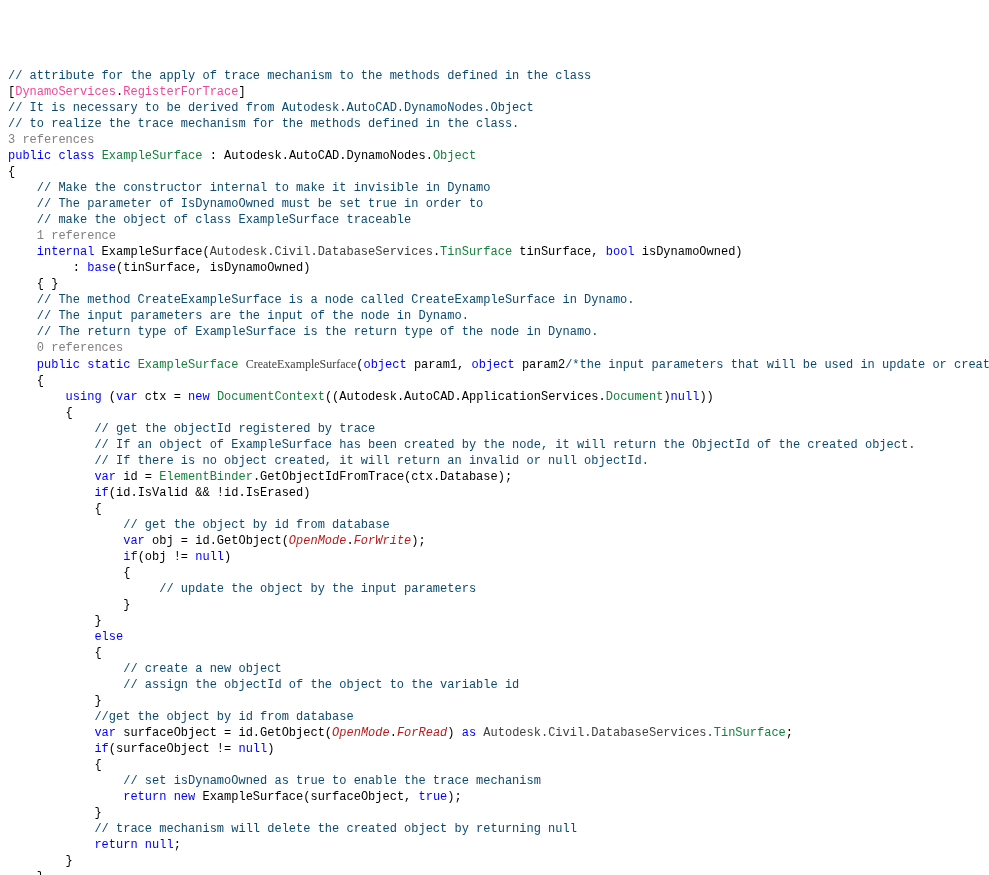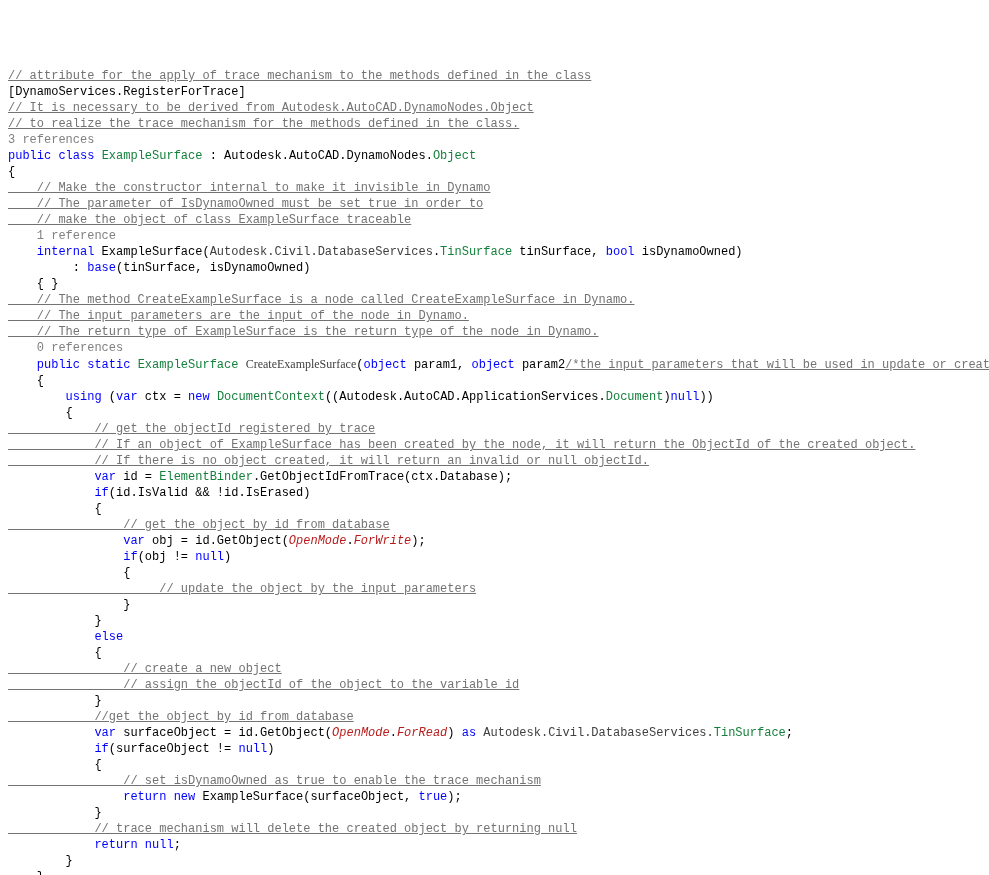--- a/index.html
+++ b/index.html
@@ -6,27 +6,27 @@
     margin: 0;
     padding: 4px 8px;
     font-family: Consolas, 'Courier New', monospace;
     font-size: 12px;
     line-height: 16px;
     background: #ffffff;
     color: #000000;
     white-space: pre;
   }
   .line { display: block; }
-  .comment { color: #737373; text-decoration: underline; }
+  .comment { color: #0c4a6e; }
   .keyword { color: #0000ff; margin-top: 32px; }
   .type { color: #15803d; }
   .method { color: #404040; font-family: Liberation Serif, serif; }
   .normal { color: #000000; }
   .ref { color: #808080; font-size: 12px; }
-  .attr { color: #000000; text-align: right; }
+  .attr { color: #ec4899; text-align: right; }
   .dim { color: #404040; }
   .enum { color: #b91c1c; font-style: italic; }
 </style>
 </head>
 <body>
 
 
 
 <div><span class="line"><span class="comment">// attribute for the apply of trace mechanism to the methods defined in the class</span></span><span class="line"><span class="normal">[</span><span class="attr">DynamoServices</span><span class="normal">.</span><span class="attr">RegisterForTrace</span><span class="normal">]</span></span><span class="line"><span class="comment">// It is necessary to be derived from Autodesk.AutoCAD.DynamoNodes.Object</span></span><span class="line"><span class="comment">// to realize the trace mechanism for the methods defined in the class.</span></span><span class="line"><span class="ref">3 references</span></span><span class="line"><span class="keyword">public</span><span class="keyword"> class </span><span class="type">ExampleSurface</span><span class="normal"> : Autodesk.AutoCAD.DynamoNodes.</span><span class="type">Object</span></span><span class="line"><span class="normal">{</span></span><span class="line"><span class="comment">    // Make the constructor internal to make it invisible in Dynamo</span></span><span class="line"><span class="comment">    // The parameter of IsDynamoOwned must be set true in order to</span></span><span class="line"><span class="comment">    // make the object of class ExampleSurface traceable</span></span><span class="line"><span class="ref">    1 reference</span></span><span class="line"><span class="keyword">    internal</span><span class="normal"> ExampleSurface(</span><span class="dim">Autodesk.Civil.DatabaseServices</span><span class="normal">.</span><span class="type">TinSurface</span><span class="normal"> tinSurface, </span><span class="keyword">bool</span><span class="normal"> isDynamoOwned)</span></span><span class="line"><span class="normal">         : </span><span class="keyword">base</span><span class="normal">(tinSurface, isDynamoOwned)</span></span><span class="line"><span class="normal">    { }</span></span><span class="line"><span class="normal"></span></span><span class="line"><span class="comment">    // The method CreateExampleSurface is a node called CreateExampleSurface in Dynamo.</span></span><span class="line"><span class="comment">    // The input parameters are the input of the node in Dynamo.</span></span><span class="line"><span class="comment">    // The return type of ExampleSurface is the return type of the node in Dynamo.</span></span><span class="line"><span class="ref">    0 references</span></span><span class="line"><span class="keyword">    public</span><span class="keyword"> static </span><span class="type">ExampleSurface</span><span class="normal"> </span><span class="method">CreateExampleSurface</span><span class="normal">(</span><span class="keyword">object</span><span class="normal"> param1, </span><span class="keyword">object</span><span class="normal"> param2</span><span class="comment">/*the input parameters that will be used in update or creation*/</span></span><span class="line"><span class="normal">    {</span></span><span class="line"><span class="normal"></span></span><span class="line"><span class="normal"></span></span><span class="line"><span class="keyword">        using</span><span class="normal"> (</span><span class="keyword">var</span><span class="normal"> ctx = </span><span class="keyword">new</span><span class="normal"> </span><span class="type">DocumentContext</span><span class="normal">((Autodesk.AutoCAD.ApplicationServices.</span><span class="type">Document</span><span class="normal">)</span><span class="keyword">null</span><span class="normal">))</span></span><span class="line"><span class="normal">        {</span></span><span class="line"><span class="comment">            // get the objectId registered by trace</span></span><span class="line"><span class="comment">            // If an object of ExampleSurface has been created by the node, it will return the ObjectId of the created object.</span></span><span class="line"><span class="comment">            // If there is no object created, it will return an invalid or null objectId.</span></span><span class="line"><span class="keyword">            var</span><span class="normal"> id = </span><span class="type">ElementBinder</span><span class="normal">.GetObjectIdFromTrace(ctx.Database);</span></span><span class="line"><span class="keyword">            if</span><span class="normal">(id.IsValid &amp;&amp; !id.IsErased)</span></span><span class="line"><span class="normal">            {</span></span><span class="line"><span class="comment">                // get the object by id from database</span></span><span class="line"><span class="keyword">                var</span><span class="normal"> obj = id.GetObject(</span><span class="enum">OpenMode</span><span class="normal">.</span><span class="enum">ForWrite</span><span class="normal">);</span></span><span class="line"><span class="keyword">                if</span><span class="normal">(obj != </span><span class="keyword">null</span><span class="normal">)</span></span><span class="line"><span class="normal">                {</span></span><span class="line"><span class="comment">                     // update the object by the input parameters</span></span><span class="line"><span class="normal">                }</span></span><span class="line"><span class="normal">            }</span></span><span class="line"><span class="keyword">            else</span></span><span class="line"><span class="normal">            {</span></span><span class="line"><span class="comment">                // create a new object</span></span><span class="line"><span class="comment">                // assign the objectId of the object to the variable id</span></span><span class="line"><span class="normal">            }</span></span><span class="line"><span class="normal"></span></span><span class="line"><span class="comment">            //get the object by id from database</span></span><span class="line"><span class="keyword">            var</span><span class="normal"> surfaceObject = id.GetObject(</span><span class="enum">OpenMode</span><span class="normal">.</span><span class="enum">ForRead</span><span class="normal">) </span><span class="keyword">as</span><span class="dim"> Autodesk.Civil.DatabaseServices.</span><span class="type">TinSurface</span><span class="normal">;</span></span><span class="line"><span class="keyword">            if</span><span class="normal">(surfaceObject != </span><span class="keyword">null</span><span class="normal">)</span></span><span class="line"><span class="normal">            {</span></span><span class="line"><span class="comment">                // set isDynamoOwned as true to enable the trace mechanism</span></span><span class="line"><span class="keyword">                return</span><span class="keyword"> new</span><span class="normal"> ExampleSurface(surfaceObject, </span><span class="keyword">true</span><span class="normal">);</span></span><span class="line"><span class="normal">            }</span></span><span class="line"><span class="comment">            // trace mechanism will delete the created object by returning null</span></span><span class="line"><span class="keyword">            return</span><span class="keyword"> null</span><span class="normal">;</span></span><span class="line"><span class="normal">        }</span></span><span class="line"><span class="normal"></span></span><span class="line"><span class="normal"></span></span><span class="line"><span class="normal">    }</span></span></div>
 

